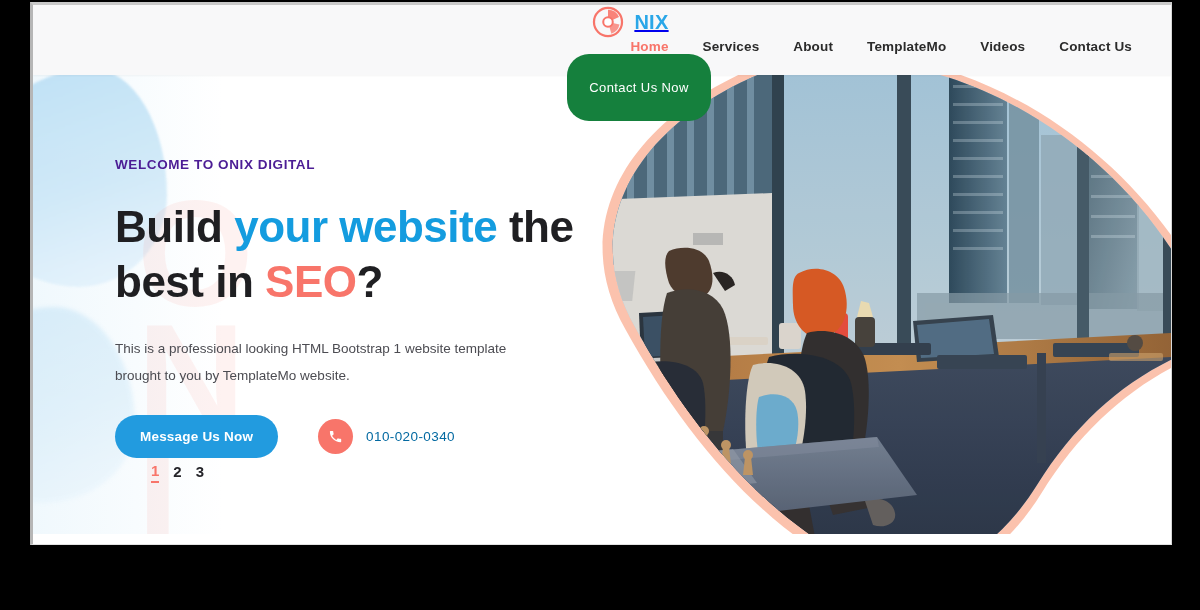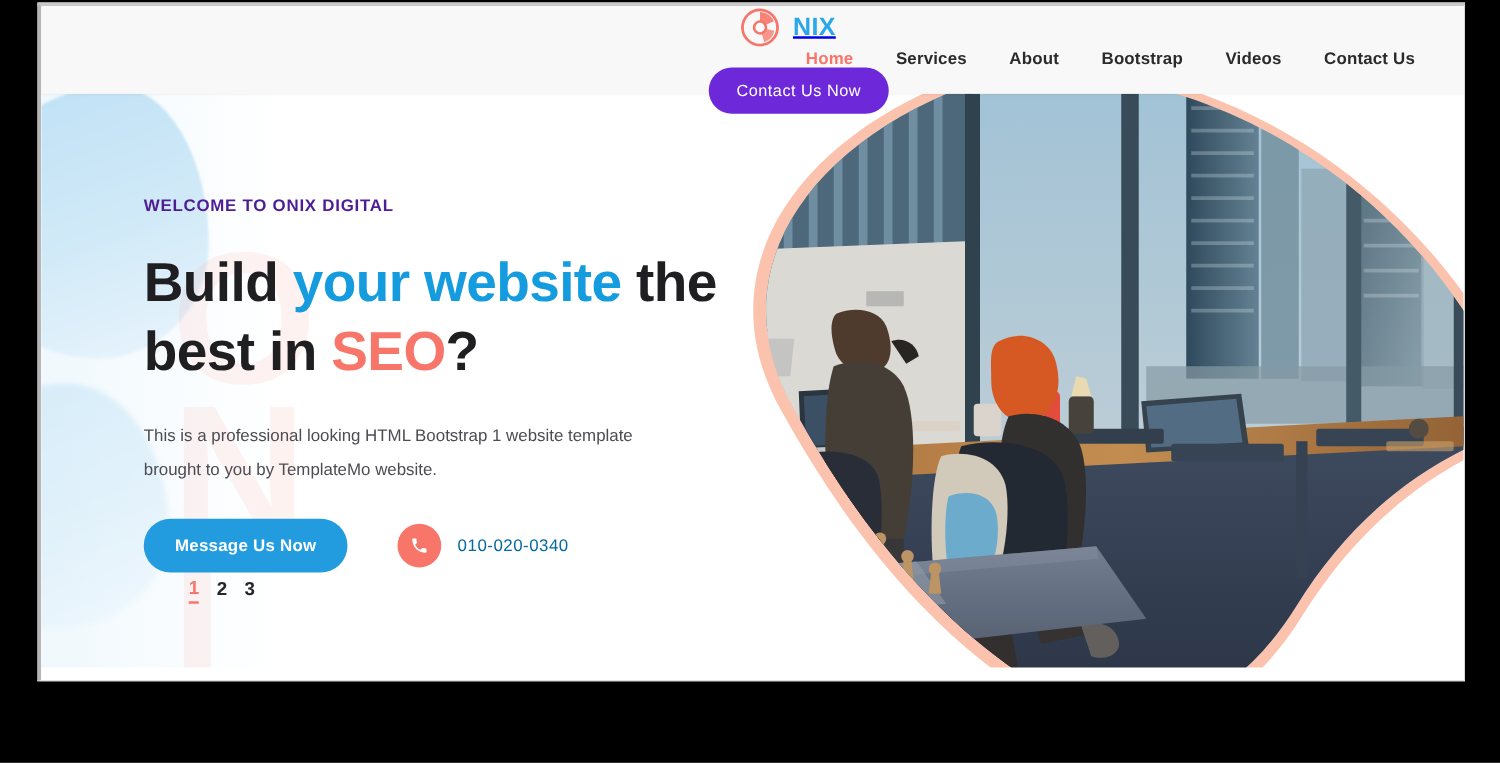--- a/index.html
+++ b/index.html
@@ -42,24 +42,24 @@
   #main-nav { margin-left:auto; display:flex; align-items:center; gap:0; }
   .nav-link {
     font-size:13.5px; font-weight:600; color:#2b2b2b;
     text-decoration:none; padding:0 17px; letter-spacing:.15px;
     white-space:nowrap; cursor:pointer;
   }
   .nav-link.active { color:#f8756a; }
 
   #nav-cta {
     margin-left:40px; margin-right:22px;
-    background:#6d28d9; color:#ffffff;
+    background:#15803d; color:#ffffff;
     border:none; border-radius:22px;
     font-size:13px; font-weight:500; letter-spacing:.4px;
-    padding:11px 22px; cursor:pointer;
+    padding:26px 22px; cursor:pointer;
     font-family:"Liberation Sans", sans-serif;
     white-space:nowrap;
   }
 
   
   #hero { position:relative; width:100%; height:473px; background:#fff; overflow:hidden; }
 
   
   .blob-blue {
     position:absolute; pointer-events:none;
@@ -179,21 +179,21 @@
               <circle cx="20" cy="20" r="5.6" fill="#ffffff" stroke="#f8756a" stroke-width="2.4"></circle>
             </svg>
           </span>
           <span class="brand-text">NIX</span>
         </a>
 
         <nav id="main-nav">
           <a class="nav-link active" href="#">Home</a>
           <a class="nav-link" href="#">Services</a>
           <a class="nav-link" href="#">About</a>
-          <a class="nav-link" href="#">Bootstrap</a>
+          <a class="nav-link" href="#">TemplateMo</a>
           <a class="nav-link" href="#">Videos</a>
           <a class="nav-link" href="#">Contact Us</a>
         </nav>
 
         <button id="nav-cta">Contact Us Now</button>
       </header>
 
       <section id="hero">
 
         <div id="blob-fade"></div>

